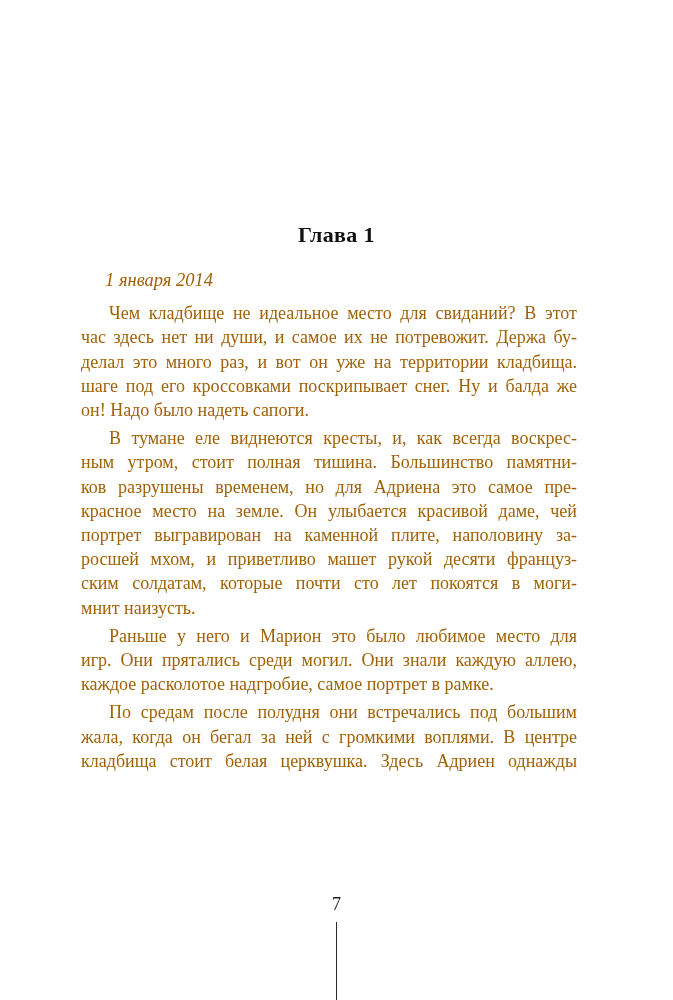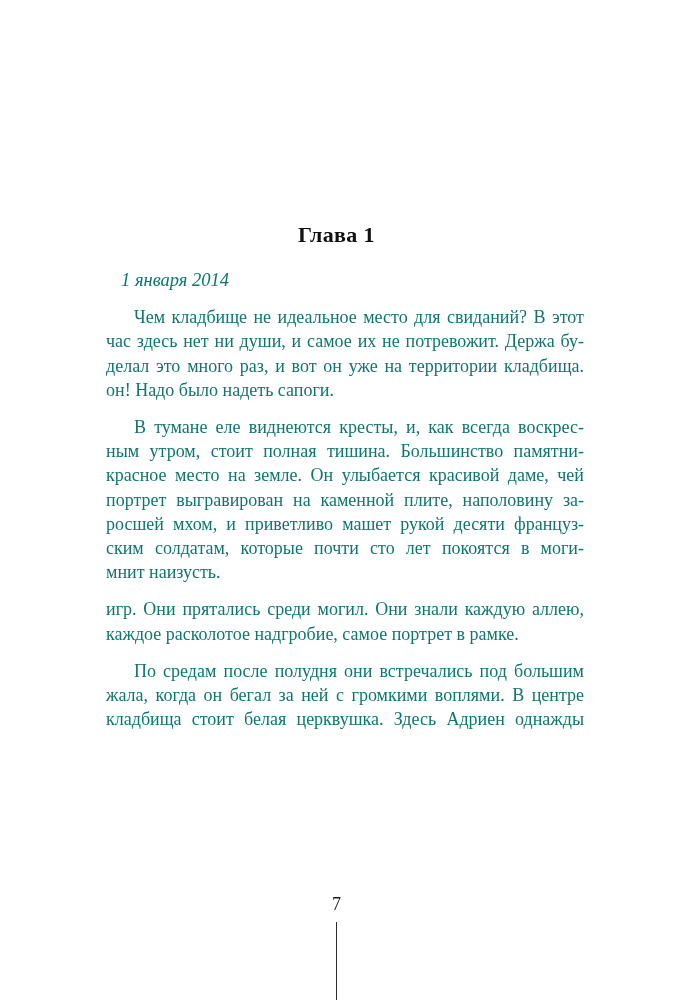--- a/index.html
+++ b/index.html
@@ -25,33 +25,33 @@
     width: 100%;
     text-align: center;
     font-size: 22px;
     font-weight: bold;
     letter-spacing: 0.4px;
     color: #111111;
   }
   .text-block {
     position: absolute;
     top: 268px;
-    left: 93px;
+    left: 77px;
     width: 504px;
     font-size: 18px;
     line-height: 24.2px;
-    color: #0f766e;
+    color: #a16207;
   }
   .date-line {
     font-style: italic;
     padding-left: 28px;
     margin-bottom: 9px;
     font-size: 18.5px;
   }
-  .paragraph { margin: 13px; padding: 0; }
+  .paragraph { margin: 4px; padding: 0; }
   .line {
     text-align: justify;
     text-align-last: justify;
   }
   .line.first { text-indent: 28px; }
   .line.last { text-align-last: left; }
   .page-number {
     position: absolute;
     top: 894px;
     left: 0;
@@ -77,34 +77,37 @@
   <div class="chapter-title">Глава 1</div>
 
   <div class="text-block">
 
     <div class="date-line">1 января 2014</div>
 
     <div class="paragraph">
       <div class="line first">Чем кладбище не идеальное место для свиданий? В этот</div>
       <div class="line">час здесь нет ни души, и самое их не потревожит. Держа бу-</div>
       <div class="line">делал это много раз, и вот он уже на территории кладбища.</div>
+      <div class="line">шаге под его кроссовками поскрипывает снег. Ну и балда же</div>
       <div class="line last">он! Надо было надеть сапоги.</div>
     </div>
 
     <div class="paragraph">
       <div class="line first">В тумане еле виднеются кресты, и, как всегда воскрес-</div>
       <div class="line">ным утром, стоит полная тишина. Большинство памятни-</div>
+      <div class="line">ков разрушены временем, но для Адриена это самое пре-</div>
       <div class="line">красное место на земле. Он улыбается красивой даме, чей</div>
       <div class="line">портрет выгравирован на каменной плите, наполовину за-</div>
       <div class="line">росшей мхом, и приветливо машет рукой десяти француз-</div>
       <div class="line">ским солдатам, которые почти сто лет покоятся в моги-</div>
       <div class="line last">мнит наизусть.</div>
     </div>
 
     <div class="paragraph">
+      <div class="line first">Раньше у него и Марион это было любимое место для</div>
       <div class="line">игр. Они прятались среди могил. Они знали каждую аллею,</div>
       <div class="line last">каждое расколотое надгробие, самое портрет в рамке.</div>
     </div>
 
     <div class="paragraph">
       <div class="line first">По средам после полудня они встречались под большим</div>
       <div class="line">жала, когда он бегал за ней с громкими воплями. В центре</div>
       <div class="line">кладбища стоит белая церквушка. Здесь Адриен однажды</div>
     </div>
 

